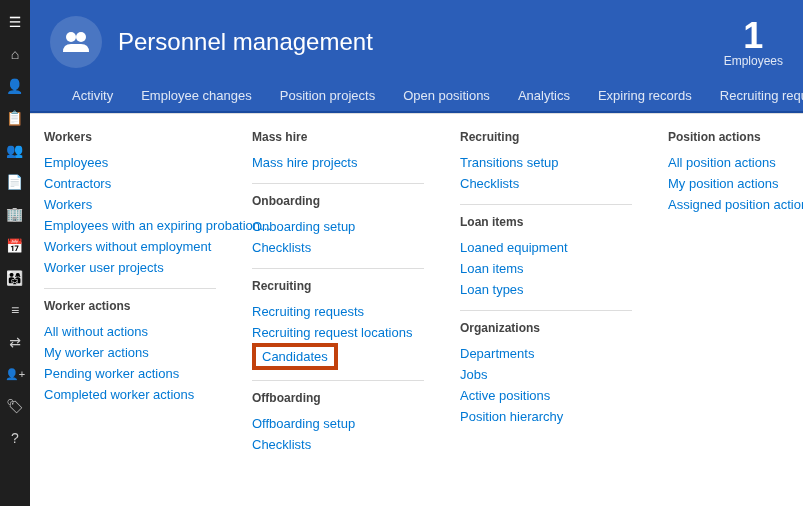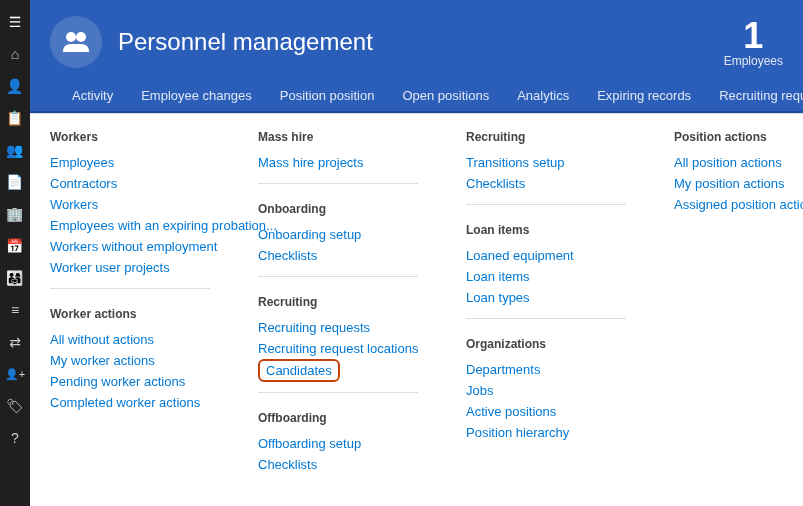--- a/index.html
+++ b/index.html
@@ -102,21 +102,21 @@
     .dropdown-area {
       background: white;
       flex: 1;
       display: flex;
       padding: 16px 0;
       overflow: auto;
       border-top: 1px solid #ddd;
     }
 
     .menu-section {
-      padding: 0 20px;
+      padding: 0 14px;
       min-width: 200px;
     }
 
     .menu-section-title {
       font-size: 12px;
       font-weight: 600;
       color: #444;
       margin-bottom: 8px;
       text-transform: none;
     }
@@ -135,26 +135,26 @@
       border: none;
       border-top: 1px solid #ddd;
       margin: 10px 0;
     }
 
     .menu-section-title-2 {
       font-size: 12px;
       font-weight: 600;
       color: #444;
       margin-bottom: 8px;
-      margin-top: 18px;
+      margin-top: 10px;
     }
 
     .candidates-box {
-      border: 2px solid #c2410c;
-      border-radius: 6px;
+      border: 4px solid #c2410c;
+      border-radius: 0;
       padding: 2px 6px;
       display: inline-block;
     }
 
     .col-divider {
       width: 1px;
       background: #ddd;
       margin: 0 4px;
       align-self: stretch;
     }
@@ -194,21 +194,21 @@
     </div>
     <div class="header-right">
       <div class="header-count">1</div>
       <div class="header-count-label">Employees</div>
     </div>
   </div>
 
   <div class="nav-tabs">
     <div class="nav-tab">Activity</div>
     <div class="nav-tab">Employee changes</div>
-    <div class="nav-tab">Position position</div>
+    <div class="nav-tab">Position projects</div>
     <div class="nav-tab">Open positions</div>
     <div class="nav-tab">Analytics</div>
     <div class="nav-tab">Expiring records</div>
     <div class="nav-tab">Recruiting requests</div>
 
   </div>
 
   <div class="dropdown-area">
 
     <div class="menu-section">

